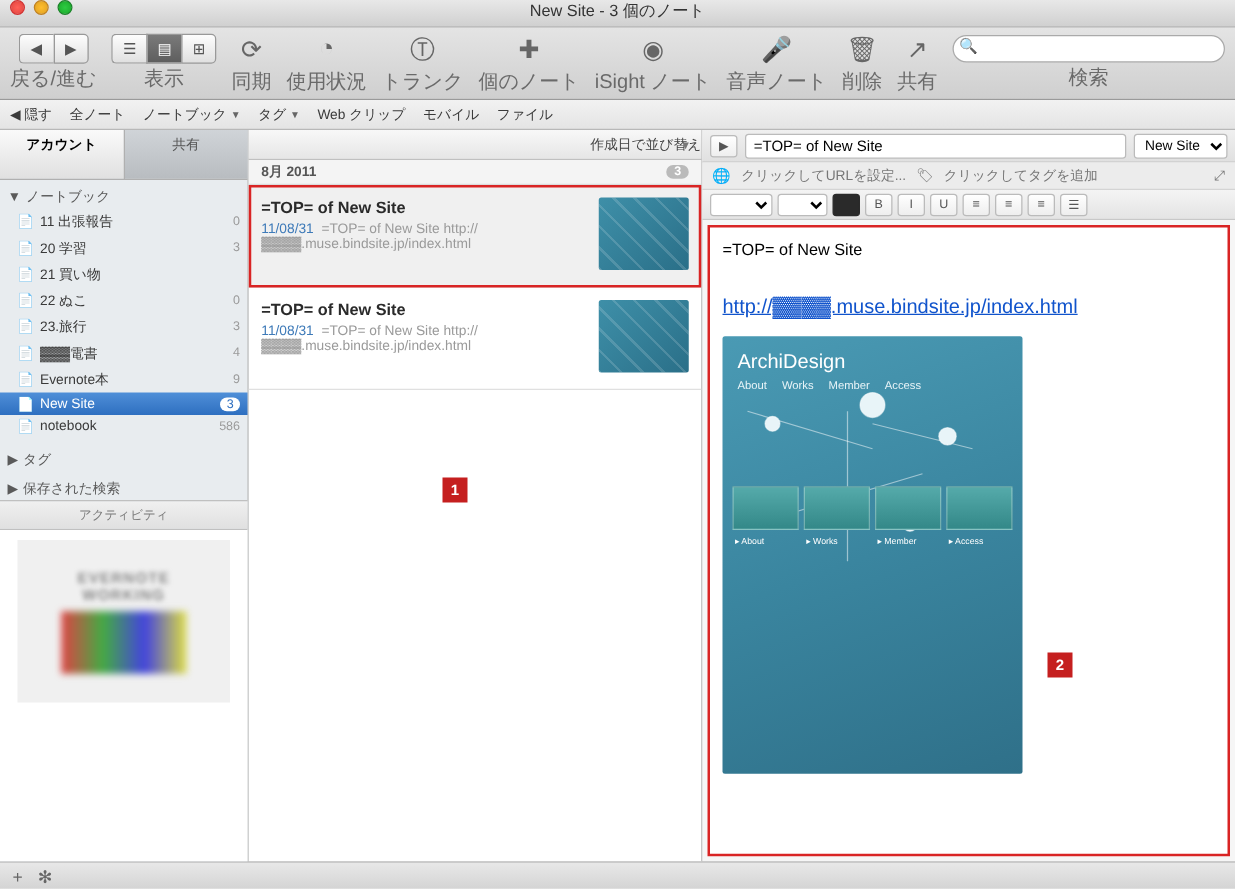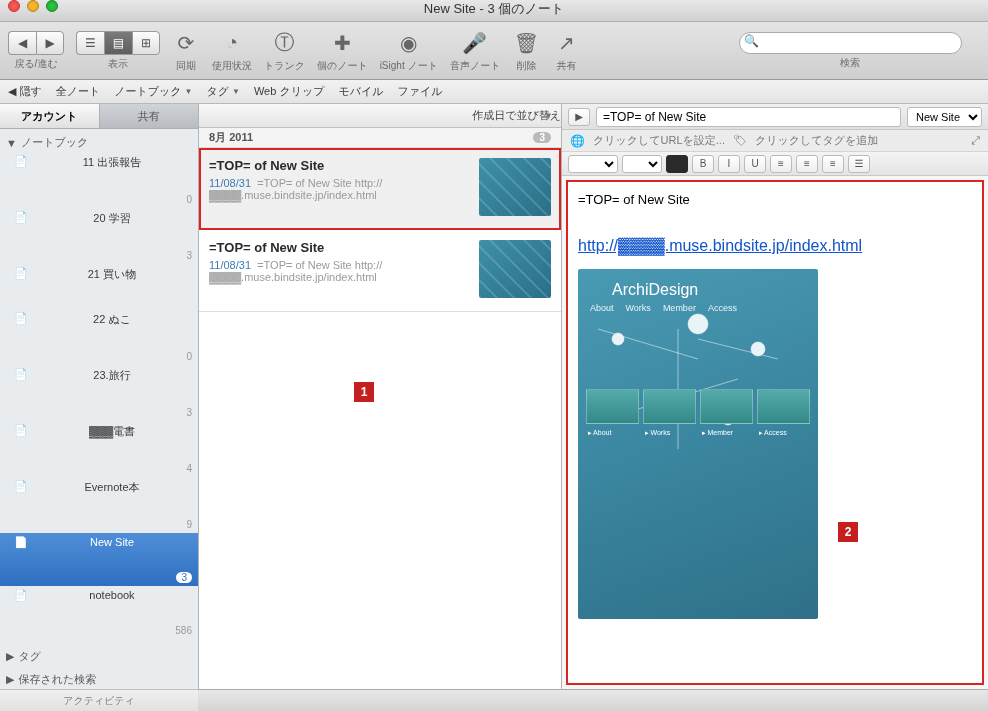--- a/index.html
+++ b/index.html
@@ -16,21 +16,21 @@
 
 
 .toolbar { height: 58px; background: linear-gradient(#e4e4e4,#cfcfcf); border-bottom: 1px solid #9a9a9a; display: flex; align-items: center; padding: 4px 8px; gap: 12px; }
 .tb-group { display: flex; flex-direction: column; align-items: center; gap: 2px; }
 .tb-btn-row { display:flex; }
 .tb-btn { height: 24px; min-width: 28px; background: linear-gradient(#fdfdfd,#e0e0e0); border:1px solid #999; border-radius: 4px; display:flex; align-items:center; justify-content:center; padding:0 6px; color:#555;}
 .tb-btn.seg-l{border-radius:4px 0 0 4px;border-right:none;}
 .tb-btn.seg-m{border-radius:0;border-right:none;}
 .tb-btn.seg-r{border-radius:0 4px 4px 0;}
 .tb-btn.active{background:linear-gradient(#7a7a7a,#5e5e5e);color:#fff;}
-.tb-label { font-size:10px; color:#6a6a6a; }
+.tb-label { font-size:16px; color:#6a6a6a; }
 .tb-ico { width:28px; height:28px; display:flex; align-items:center; justify-content:center; color:#666; font-size:20px;}
 .search { flex:1; max-width:260px; margin-left:auto;}
 .search input { width:100%; height:22px; border-radius:11px; border:1px solid #aaa; padding:0 22px; background:#fff;}
 .search-wrap{position:relative;}
 .search-wrap::before{content:"🔍";position:absolute;left:6px;top:2px;font-size:12px;color:#888;}
 
 
 .filterbar { height: 24px; background: linear-gradient(#f2f2f2,#e4e4e4); border-bottom:1px solid #b8b8b8; display:flex; align-items:center; padding:0 8px; gap:14px; font-size:11px; color:#3a3a3a;}
 .filterbar .hide{display:flex;align-items:center;gap:3px;}
 .filterbar .item{display:flex;align-items:center;gap:3px;cursor:default;}
@@ -38,21 +38,21 @@
 
 
 .main { display:flex; height: calc(711px - 22px - 58px - 24px - 22px); }
 .sidebar { width:199px; background:#e8ecef; border-right:1px solid #b4b4b4; display:flex; flex-direction:column;}
 .tabhead{display:flex;height:40px;}
 .tabhead div{flex:1;text-align:center;line-height:24px;font-size:11px;border-bottom:1px solid #b0b0b0;}
 .tabhead .act{background:linear-gradient(#fafafa,#e0e0e0);border-right:1px solid #b0b0b0;font-weight:bold;}
 .tabhead .inact{background:linear-gradient(#d0d4d8,#b8bcc0);color:#555;}
 .sb-section{font-size:11px;color:#5a5a5a;padding:6px 6px 2px;display:flex;align-items:center;gap:4px;}
 .sb-list{list-style:none;}
-.sb-list li{padding:3px 6px 3px 32px;font-size:11px;color:#3a3a3a;display:flex;align-items:center;gap:24px;position:relative;flex-direction:column;}
+.sb-list li{padding:3px 6px 3px 32px;font-size:11px;color:#3a3a3a;display:flex;align-items:center;gap:6px;position:relative;}
 .sb-list li .cnt{margin-left:auto;color:#9a9a9a;font-size:10px;}
 .sb-list li::before{content:"📄";position:absolute;left:14px;font-size:11px;}
 .sb-list li.sel{background:linear-gradient(#4f8fd8,#2e6fc0);color:#fff;}
 .sb-list li.sel .cnt{background:#fff;color:#2e6fc0;border-radius:7px;padding:0 5px;}
 .sb-list li.sel::before{filter:brightness(1.5);}
 .sb-foot{margin-top:4px;}
 .sb-activity{border-top:1px solid #c0c0c0;text-align:center;padding:4px;font-size:10px;color:#7a7a7a;background:linear-gradient(#f0f0f0,#e0e0e0);}
 .sb-thumb{flex:1;background:#fff;border-top:1px solid #c0c0c0;display:flex;align-items:flex-start;justify-content:center;padding:8px;}
 .sb-thumb-img{width:170px;height:130px;background:#f0f0f0;display:flex;flex-direction:column;align-items:center;justify-content:center;color:#888;font-weight:bold;letter-spacing:1px;filter:blur(0);}
 .sb-thumb-img .blurred{filter:blur(2px);}
@@ -83,21 +83,21 @@
 .det-meta{height:22px;display:flex;align-items:center;gap:8px;padding:0 8px;font-size:11px;color:#777;background:#ececec;border-bottom:1px solid #d4d4d4;}
 .det-meta .globe{font-size:12px;}
 .det-fmt{height:24px;background:linear-gradient(#f4f4f4,#e4e4e4);border-bottom:1px solid #c8c8c8;display:flex;align-items:center;gap:4px;padding:0 6px;}
 .fmt-sel{height:18px;border:1px solid #bbb;border-radius:3px;background:#fff;min-width:50px;font-size:10px;}
 .fmt-btn{width:22px;height:18px;border:1px solid #bbb;border-radius:3px;background:linear-gradient(#fff,#eee);display:flex;align-items:center;justify-content:center;font-size:10px;color:#555;}
 .fmt-btn.dark{background:#2a2a2a;border-color:#2a2a2a;}
 .det-content{flex:1;background:#fff;margin:4px;border:2px solid #d92424;padding:10px;overflow:hidden;position:relative;}
 .det-content .ttl{font-size:13px;margin-bottom:30px;}
 .det-content a{color:#1154cc;text-decoration:underline;font-size:16px;}
 .preview{margin-top:14px;width:240px;height:350px;background:linear-gradient(160deg,#4a9ab4 0%,#3a859f 50%,#2f7089 100%);position:relative;border-radius:2px;overflow:hidden;}
-.preview .logo{color:#fff;font-family:Georgia,serif;font-size:16px;padding:12px 12px 4px;margin-left:22px;}
+.preview .logo{color:#fff;font-family:Georgia,serif;font-size:16px;padding:12px 12px 4px;}
 .preview .nav{display:flex;gap:12px;padding:0 12px 8px;color:#e8f4f8;font-size:9px;}
 .preview .cards{position:absolute;top:120px;left:8px;right:8px;display:flex;gap:4px;}
 .preview .card{flex:1;height:35px;background:linear-gradient(#5aa,#388);border:1px solid rgba(255,255,255,.3);}
 .preview .labels{position:absolute;top:158px;left:8px;right:8px;display:flex;gap:4px;}
 .preview .lbl{flex:1;font-size:7px;color:#fff;padding:2px;}
 
 
 .statusbar{height:22px;background:linear-gradient(#e8e8e8,#d4d4d4);border-top:1px solid #aaa;display:flex;align-items:center;padding:0 6px;gap:6px;}
 .statusbar .sb-btn{width:16px;height:16px;color:#666;font-size:14px;display:flex;align-items:center;justify-content:center;}
 

